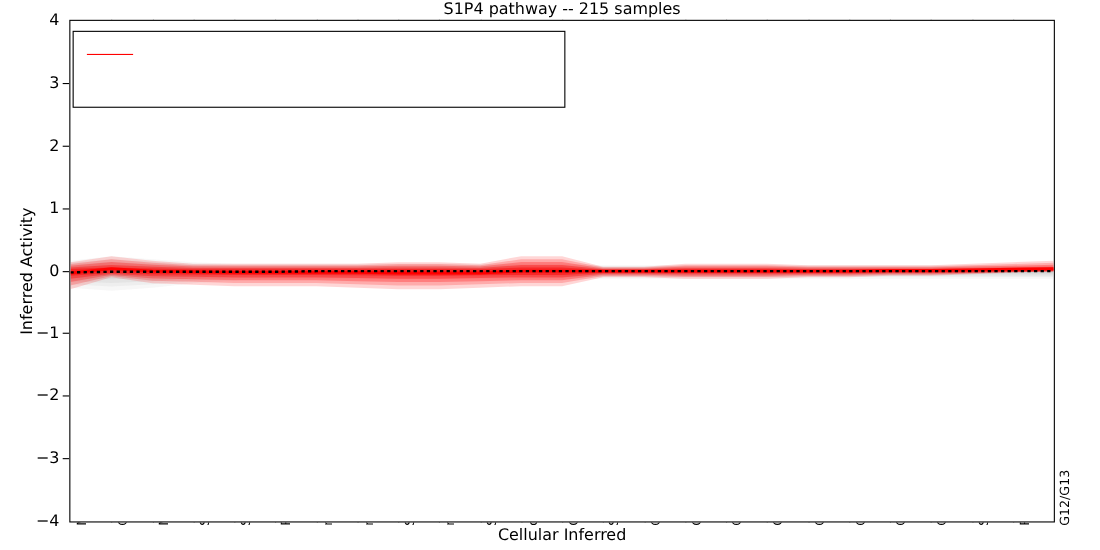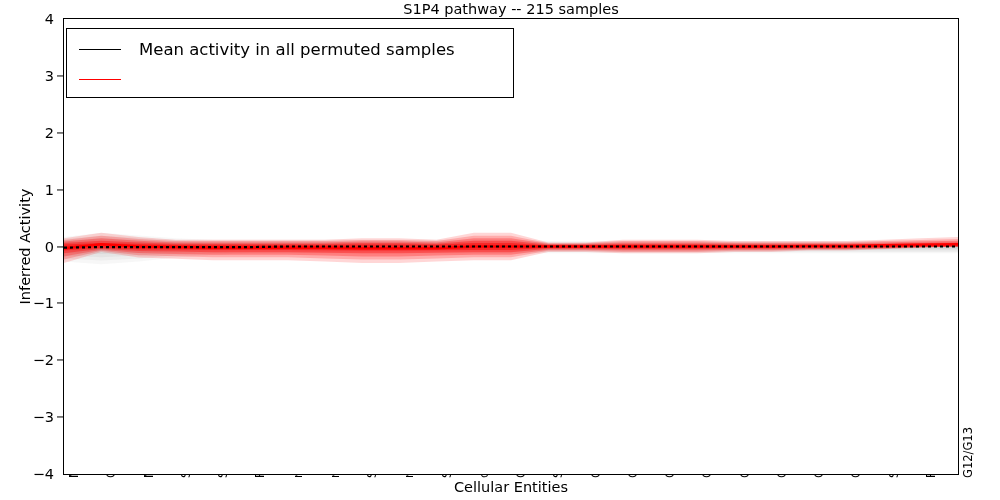--- a/index.html
+++ b/index.html
@@ -289,23 +289,19 @@
           <path d="M0.00,224.09 L37.25,221.81 L74.50,223.52 L111.75,224.66 L149.00,224.66 L186.25,224.66 L223.50,224.66 L260.75,224.66 L298.00,224.09 L335.25,224.09 L372.50,224.66 L409.75,221.81 L447.00,221.81 L484.25,225.79 L521.50,225.79 L558.75,224.66 L596.00,224.66 L633.25,224.66 L670.50,225.22 L707.75,225.22 L745.00,225.22 L782.25,225.22 L819.50,224.66 L856.75,224.09 L894.00,223.52 L894.00,227.50 L856.75,228.07 L819.50,228.64 L782.25,229.21 L745.00,229.21 L707.75,229.78 L670.50,229.78 L633.25,230.34 L596.00,230.34 L558.75,230.34 L521.50,229.78 L484.25,229.78 L447.00,233.19 L409.75,233.19 L372.50,233.76 L335.25,234.33 L298.00,234.33 L260.75,233.76 L223.50,233.19 L186.25,233.19 L149.00,233.19 L111.75,232.62 L74.50,232.05 L37.25,229.78 L0.00,234.33 Z" fill="#ff0000" fill-opacity="0.340" stroke="none"></path>
           <path d="M0.00,225.45 L37.25,224.09 L74.50,225.11 L111.75,225.79 L149.00,225.79 L186.25,225.79 L223.50,225.79 L260.75,225.79 L298.00,225.45 L335.25,225.45 L372.50,225.79 L409.75,224.09 L447.00,224.09 L484.25,226.48 L521.50,226.48 L558.75,225.79 L596.00,225.79 L633.25,225.79 L670.50,226.13 L707.75,226.13 L745.00,226.13 L782.25,226.13 L819.50,225.79 L856.75,225.45 L894.00,225.11 L894.00,227.50 L856.75,227.84 L819.50,228.18 L782.25,228.52 L745.00,228.52 L707.75,228.87 L670.50,228.87 L633.25,229.21 L596.00,229.21 L558.75,229.21 L521.50,228.87 L484.25,228.87 L447.00,230.91 L409.75,230.91 L372.50,231.25 L335.25,231.59 L298.00,231.59 L260.75,231.25 L223.50,230.91 L186.25,230.91 L149.00,230.91 L111.75,230.57 L74.50,230.23 L37.25,228.87 L0.00,231.59 Z" fill="#ff0000" fill-opacity="0.450" stroke="none"></path>
           <path d="M0.00,229.21 L37.25,225.22 L74.50,227.50 L111.75,228.07 L149.00,228.64 L186.25,228.64 L223.50,228.64 L260.75,228.64 L298.00,229.21 L335.25,229.21 L372.50,229.21 L409.75,227.50 L447.00,227.50 L484.25,227.50 L521.50,227.50 L558.75,227.50 L596.00,227.50 L633.25,227.50 L670.50,227.50 L707.75,227.50 L745.00,226.93 L782.25,226.93 L819.50,226.36 L856.75,225.79 L894.00,225.22 " fill="none" stroke="#ff0000" stroke-width="2.6"></path>
           <path d="M0.00,228.64 L37.25,228.07 L74.50,228.07 L111.75,228.07 L149.00,228.07 L186.25,228.07 L223.50,227.50 L260.75,227.50 L298.00,227.50 L335.25,227.50 L372.50,227.50 L409.75,227.50 L447.00,227.50 L484.25,227.50 L521.50,227.50 L558.75,227.50 L596.00,227.50 L633.25,227.50 L670.50,227.50 L707.75,227.50 L745.00,227.50 L782.25,227.50 L819.50,227.50 L856.75,227.50 L894.00,227.50 " fill="none" stroke="#000000" stroke-width="2.2" stroke-dasharray="3,3"></path>
         </svg>
     </div>
   </div>
 
   <div id="legend">
     <div class="legend-row">
-      <span class="legend-swatch" style="border-top-color: rgb(0, 0, 0);"></span>
-      <span class="legend-text">Mean activity in all permuted samples</span>
-    </div>
-    <div class="legend-row">
       <span class="legend-swatch" style="border-top-color: rgb(255, 0, 0);"></span>
     </div>
   </div>
 
-  <div id="xlabel">Cellular Entities</div>
+  <div id="xlabel">Cellular Inferred</div>
 
 </div>
 
 </body></html>

